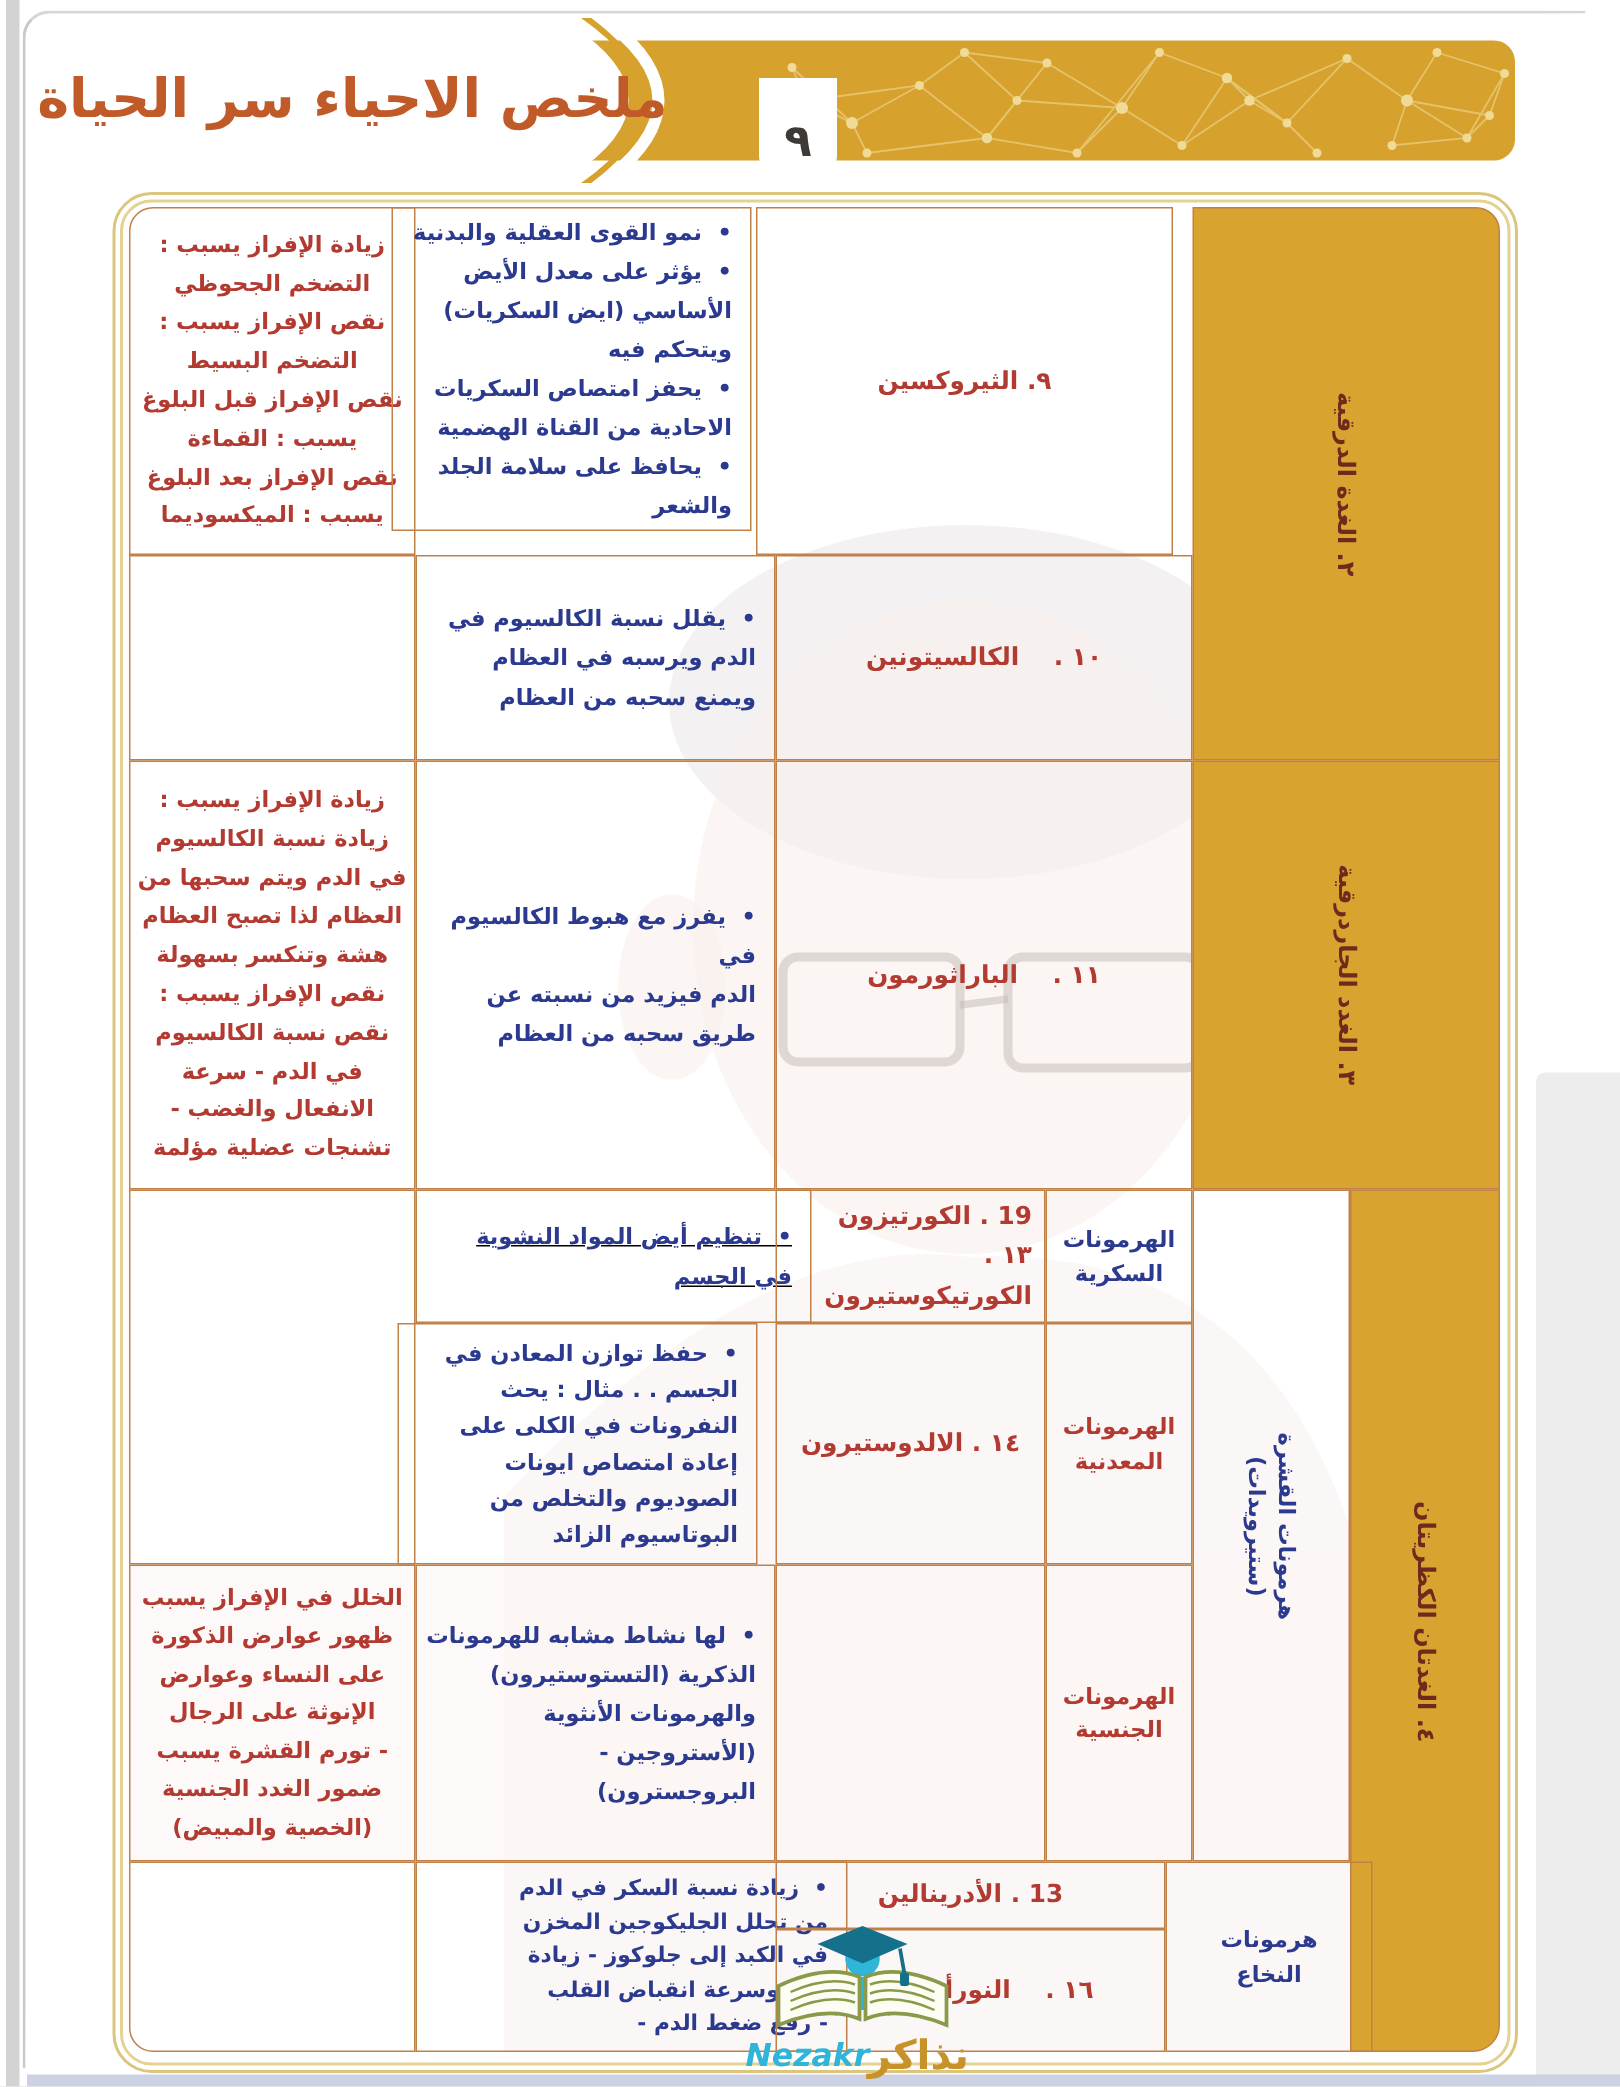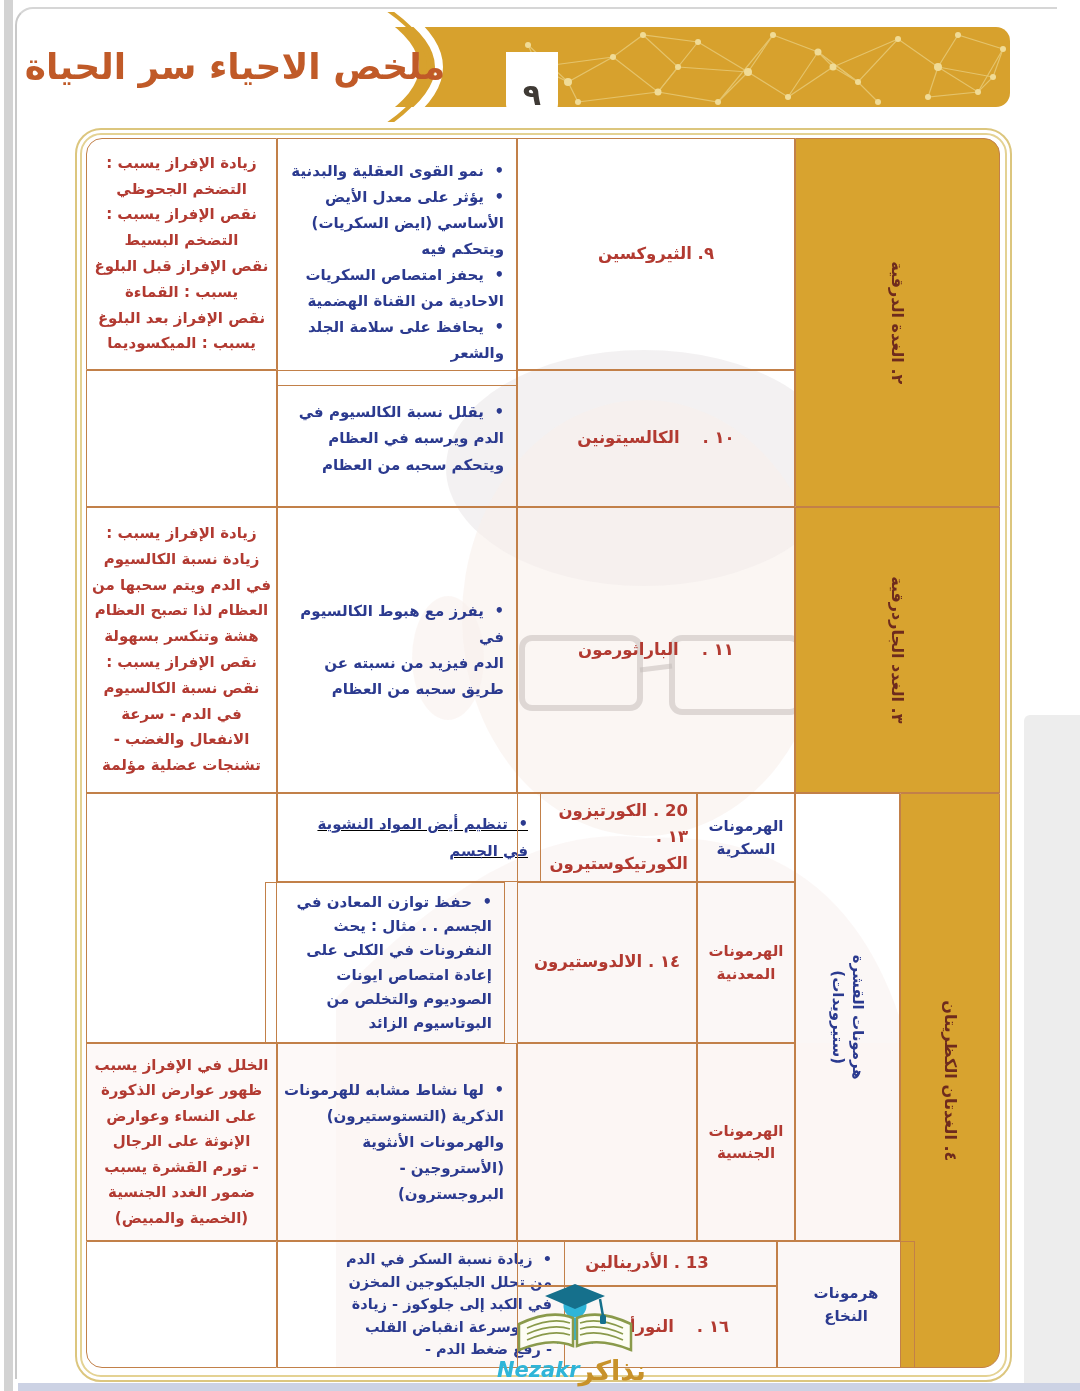--- a/index.html
+++ b/index.html
@@ -38,22 +38,22 @@
   .fn .txt{text-align:right;padding:0 12px 0 6px;box-sizing:border-box;}
   .hormone{color:#b23a31;font-weight:bold;font-size:16.5px;line-height:1.7;}
   .typ{font-weight:bold;font-size:15px;line-height:1.5;}
   .typ-blue{color:#2b3a8f;} .typ-red{color:#b23a31;}
   .gold{background:#d8a32f;}
   .vlabel{transform:rotate(90deg);white-space:pre;font-weight:bold;color:#6e2b1d;font-size:16px;letter-spacing:.5px;text-align:center;line-height:1.35;}
   .vlabel-blue{color:#2b3a8f;font-size:15px;}
   .tight{line-height:1.6;}
 
   #c-dis1{left:0;top:0;width:191px;height:232px;border-top-left-radius:16px;}
-  #c-fun1{left:191px;top:0;width:240px;height:248px;}
-  #c-hor1{left:431px;top:0;width:278px;height:232px;}
+  #c-fun1{left:175px;top:0;width:240px;height:216px;}
+  #c-hor1{left:418px;top:0;width:278px;height:232px;}
   #c-gld1{left:709px;top:0;width:205px;height:369px;border-top-right-radius:16px;}
   #c-dis2{left:0;top:232px;width:191px;height:137px;}
   #c-fun2{left:191px;top:232px;width:240px;height:137px;}
   #c-hor2{left:431px;top:232px;width:278px;height:137px;}
   #c-dis3{left:0;top:369px;width:191px;height:286px;}
   #c-fun3{left:191px;top:369px;width:240px;height:286px;}
   #c-hor3{left:431px;top:369px;width:278px;height:286px;}
   #c-gld2{left:709px;top:369px;width:205px;height:286px;}
   #c-dis45{left:0;top:655px;width:191px;height:250px;}
   #c-fun4{left:191px;top:655px;width:264px;height:89px;text-decoration:underline;}
@@ -174,21 +174,21 @@
     <div class="txt hormone">٩. الثيروكسين</div>
   </div>
   <div class="cell gold" id="c-gld1">
     <div class="vlabel">٢. الغدة الدرقية</div>
   </div>
 
   <div class="cell" id="c-dis2"></div>
   <div class="cell fn" id="c-fun2">
     <div class="txt blue">•  يقلل نسبة الكالسيوم في
 الدم ويرسبه في العظام
-ويتحكم سحبه من العظام</div>
+ويمنع سحبه من العظام</div>
   </div>
   <div class="cell" id="c-hor2">
     <div class="txt hormone">١٠ .    الكالسيتونين</div>
   </div>
 
   <div class="cell" id="c-dis3">
     <div class="txt red">زيادة الإفراز يسبب :
 زيادة نسبة الكالسيوم
 في الدم ويتم سحبها من
 العظام لذا تصبح العظام
@@ -211,21 +211,21 @@
     <div class="vlabel">٣. الغدد الجاردرقية</div>
   </div>
 
   <div class="cell" id="c-dis45"></div>
 
   <div class="cell fn" id="c-fun4">
     <div class="txt blue">•  تنظيم أيض المواد النشوية
 في الجسم</div>
   </div>
   <div class="cell" id="c-hor4">
-    <div class="txt hormone tight" style="text-align:right;padding-right:8px;box-sizing:border-box;">20 . الكورتيزون
+    <div class="txt hormone tight" style="text-align:right;padding-right:8px;box-sizing:border-box;">19 . الكورتيزون
 ١٣ . الكورتيكوستيرون</div>
   </div>
   <div class="cell" id="c-typ4">
     <div class="txt typ typ-blue">الهرمونات
 السكرية</div>
   </div>
 
   <div class="cell fn" id="c-fun5">
     <div class="txt blue">•  حفظ توازن المعادن في
 الجسم . . مثال : يحث

